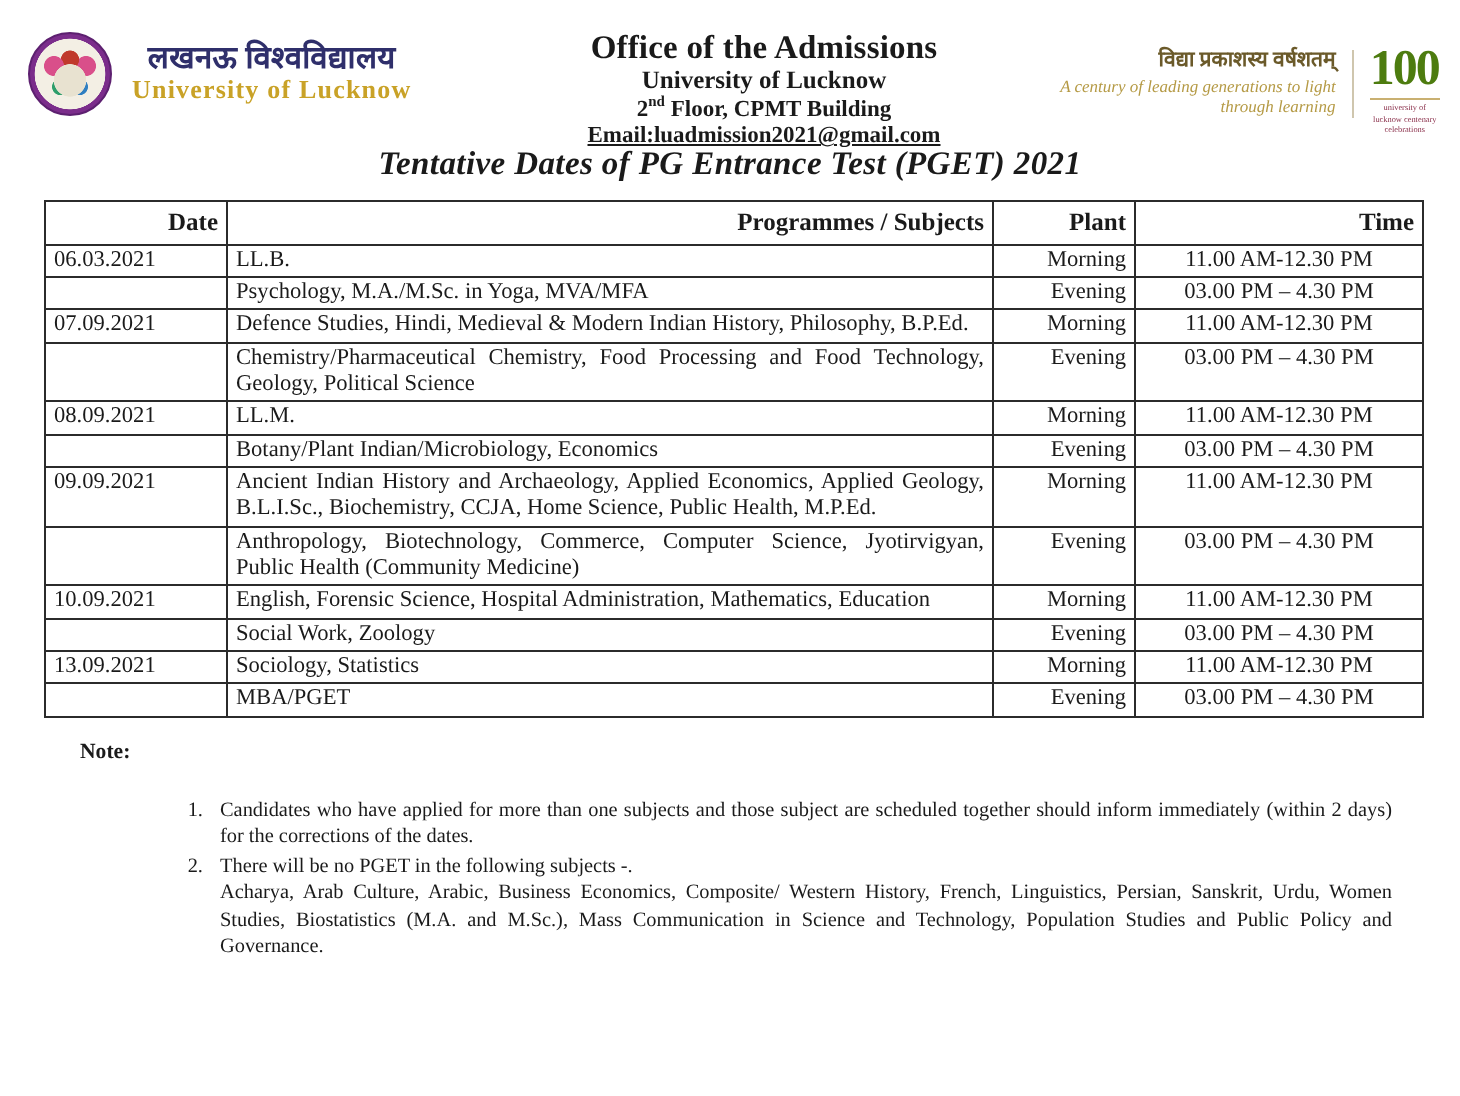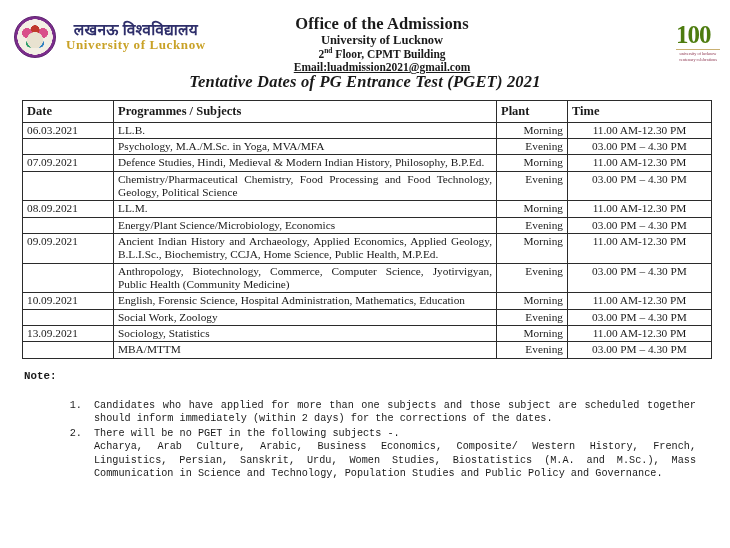--- a/index.html
+++ b/index.html
@@ -162,38 +162,37 @@
     table-layout: fixed;
     font-size: 11.3px;
   }
   table.sched th, table.sched td {
     border: 1px solid #2b2b2b;
     padding: 1px 4px;
     vertical-align: top;
     line-height: 1.18;
   }
   table.sched th {
-    text-align: left;
+    text-align: right;
     font-weight: bold;
     font-size: 12.5px;
     padding: 3px 4px;
   }
   th.c-date, td.c-date { width: 82px; text-align: left; }
   th.c-prog { width: auto; }
   th.c-shift, td.c-shift { width: 62px; text-align: right; }
   th.c-time, td.c-time { width: 135px; text-align: center; }
   td.c-prog { text-align: justify; text-justify: inter-word; }
   td.c-date { white-space: nowrap; }
 
   
   .notes {
-    padding: 10px 18px 0 46px;
+    padding: 10px 18px 0 62px;
     font-size: 10.2px;
     line-height: 1.32;
-    font-family: Liberation Mono, monospace;
   }
   .notes-label {
     font-weight: bold;
     font-size: 10.8px;
     margin-left: -22px;
     margin-bottom: 2px;
   }
   ol.note-list {
     margin: 16px;
     padding-left: 26px;
@@ -226,20 +225,24 @@
     </div>
 
     <div class="lh-center">
       <div class="oa-title">Office of the Admissions</div>
       <div class="oa-sub1">University of Lucknow</div>
       <div class="oa-sub2"><span>2</span><sup>nd</sup><span> Floor, CPMT Building</span></div>
       <div class="oa-email">Email:luadmission2021@gmail.com</div>
     </div>
 
     <div class="lh-right">
+      <div class="cent-text">
+        <div class="cent-hindi">विद्या प्रकाशस्य वर्षशतम्</div>
+        <div class="cent-tag">A century of leading generations to light through learning</div>
+      </div>
       <div class="cent-logo">
         <div class="cent-100">100</div>
         <div class="cent-logo-cap">university of lucknow centenary celebrations</div>
       </div>
     </div>
 
   </div>
 
   <div class="doc-title">Tentative Dates of PG Entrance Test (PGET) 2021</div>
 
@@ -279,21 +282,21 @@
             <td class="c-time">03.00 PM – 4.30 PM</td>
           </tr>
           <tr>
             <td class="c-date">08.09.2021</td>
             <td class="c-prog">LL.M.</td>
             <td class="c-shift">Morning</td>
             <td class="c-time">11.00 AM-12.30 PM</td>
           </tr>
           <tr>
             <td class="c-date"></td>
-            <td class="c-prog">Energy/Plant Science/Microbiology, Economics</td>
+            <td class="c-prog">Botany/Plant Indian/Microbiology, Economics</td>
             <td class="c-shift">Evening</td>
             <td class="c-time">03.00 PM – 4.30 PM</td>
           </tr>
           <tr>
             <td class="c-date">09.09.2021</td>
             <td class="c-prog">Ancient Indian History and Archaeology, Applied Economics, Applied Geology, B.L.I.Sc., Biochemistry, CCJA, Home Science, Public Health, M.P.Ed.</td>
             <td class="c-shift">Morning</td>
             <td class="c-time">11.00 AM-12.30 PM</td>
           </tr>
           <tr>
@@ -315,21 +318,21 @@
             <td class="c-time">03.00 PM – 4.30 PM</td>
           </tr>
           <tr>
             <td class="c-date">13.09.2021</td>
             <td class="c-prog">Sociology, Statistics</td>
             <td class="c-shift">Morning</td>
             <td class="c-time">11.00 AM-12.30 PM</td>
           </tr>
           <tr>
             <td class="c-date"></td>
-            <td class="c-prog">MBA/MTTM</td>
+            <td class="c-prog">MBA/PGET</td>
             <td class="c-shift">Evening</td>
             <td class="c-time">03.00 PM – 4.30 PM</td>
           </tr>
         </tbody>
     </table>
   </div>
 
   <div class="notes">
     <div class="notes-label">Note:</div>
     <ol class="note-list">

